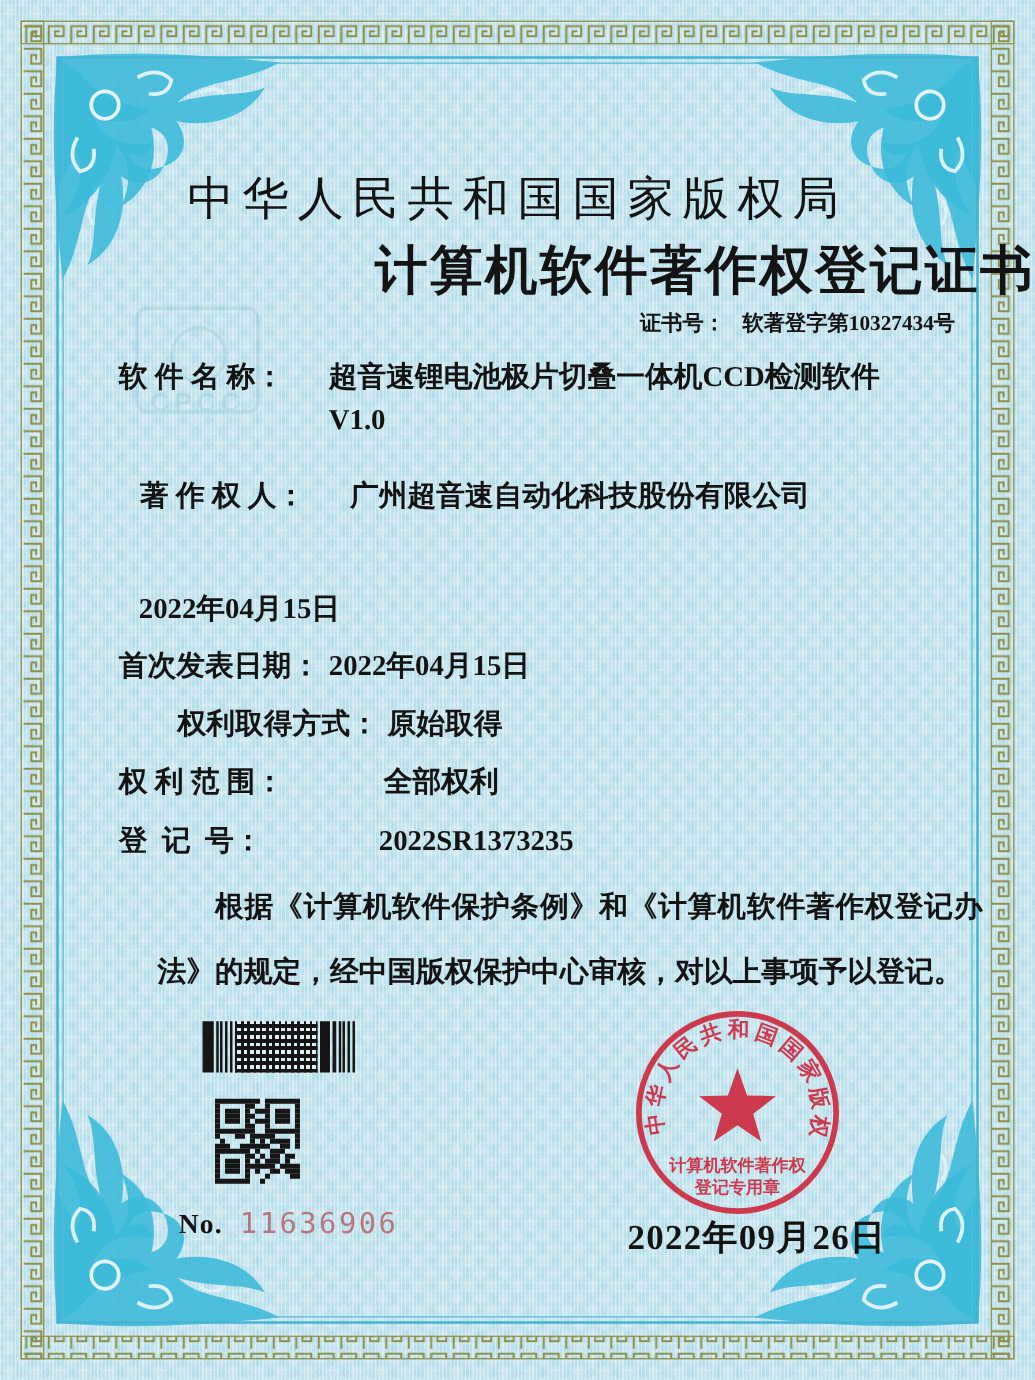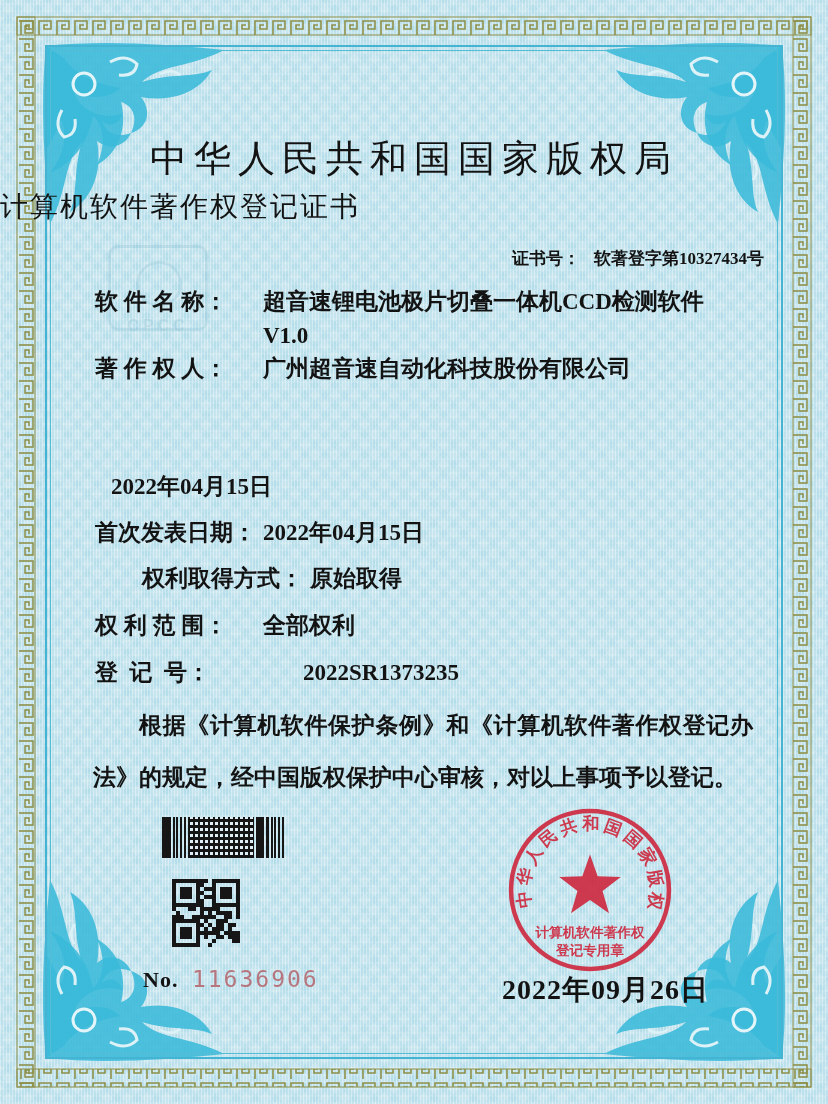--- a/index.html
+++ b/index.html
@@ -11,41 +11,41 @@
       repeating-linear-gradient(90deg, rgba(255,255,255,.35) 0 1px, rgba(255,255,255,0) 1px 3px),
       repeating-linear-gradient(45deg, rgba(140,205,225,.16) 0 6px, rgba(255,255,255,0) 6px 14px),
       repeating-linear-gradient(-45deg, rgba(140,205,225,.16) 0 6px, rgba(255,255,255,0) 6px 14px),
       repeating-linear-gradient(0deg, rgba(255,255,255,.12) 0 2px, rgba(185,222,235,.12) 2px 7px);
   }
   .frame-svg{position:absolute;left:0;top:0;pointer-events:none;}
   .line-frame{position:absolute;inset:45px;border:2px solid #44b4d2;pointer-events:none;}
   .line-frame::after{content:"";position:absolute;inset:3px;border:1px solid #55bcd6;}
   .title{position:absolute;left:0;top:134px;width:100%;text-align:center;
          font-size:37px;letter-spacing:7px;font-weight:500;}
-  .subtitle{position:absolute;left:0;top:188px;width:100%;text-align:left;
-         font-size:28px;letter-spacing:2px;font-weight:400;}
+  .subtitle{position:absolute;left:0;top:188px;width:100%;text-align:right;
+         font-size:42px;letter-spacing:2px;font-weight:700;}
   .certno{position:absolute;top:247px;right:64px;font-size:17px;font-weight:700;display:flex;gap:14px;}
   .watermark{position:absolute;left:108px;top:245px;width:100px;height:86px;opacity:.45;pointer-events:none;}
   .watermark .wm-box{position:absolute;inset:0;border:3px solid rgba(130,185,205,.55);border-radius:10px;}
   .watermark .wm-circle{position:absolute;left:28px;top:16px;width:40px;height:40px;border:3px solid rgba(130,185,205,.55);border-radius:50%;}
   .watermark .wm-text{position:absolute;left:0;bottom:-4px;width:100%;text-align:center;
-        font-family:"Liberation Sans",sans-serif;font-size:16px;font-weight:700;
+        font-family:"Liberation Sans",sans-serif;font-size:21px;font-weight:700;
         color:rgba(130,185,205,.6);letter-spacing:4px;}
   .field{position:absolute;left:95px;display:flex;font-size:23px;font-weight:700;line-height:34px;}
   .field .lbl{width:152px;flex:none;white-space:pre;}
   .field .val{margin-left:16px;white-space:pre-line;font-family:Liberation Serif, serif;}
   .f-name{top:285px;}
-  .f-owner{top:352px;}
+  .f-owner{top:380px;padding-left:17px;}
   .f-dev{top:470px;}
   .f-pub{top:516px;justify-content:center;}
   .f-acq{top:562px;margin-left:47px;}
-  .f-scope{top:609px;}
+  .f-scope{top:609px;gap:44px;}
   .f-reg{top:656px;gap:40px;}
   .statement{position:absolute;left:93px;top:700px;width:660px;
-      font-size:23px;font-weight:600;line-height:52px;text-indent:2em;text-align:justify;}
+      font-size:23px;font-weight:600;line-height:52px;text-indent:2em;text-align:justify;padding-left:33px;}
   .barcode{position:absolute;left:162px;top:817px;width:128px;height:41px;display:flex;}
   .bc-bars{height:100%;display:flex;}
   .bc-mid{width:66px;height:100%;margin:0 2px;
       background-color:#dfeef4;
       background-image:
         repeating-linear-gradient(0deg,#151515 0 3px, rgba(255,255,255,0) 3px 6px),
         repeating-linear-gradient(90deg,#151515 0 2px, rgba(255,255,255,0) 2px 5px),
         repeating-linear-gradient(45deg, rgba(223,238,244,.9) 0 1px, rgba(255,255,255,0) 1px 4px);}
   .qr{position:absolute;left:172px;top:879px;width:68px;height:68px;
       display:grid;grid-template-columns:repeat(17,1fr);grid-template-rows:repeat(17,1fr);}

